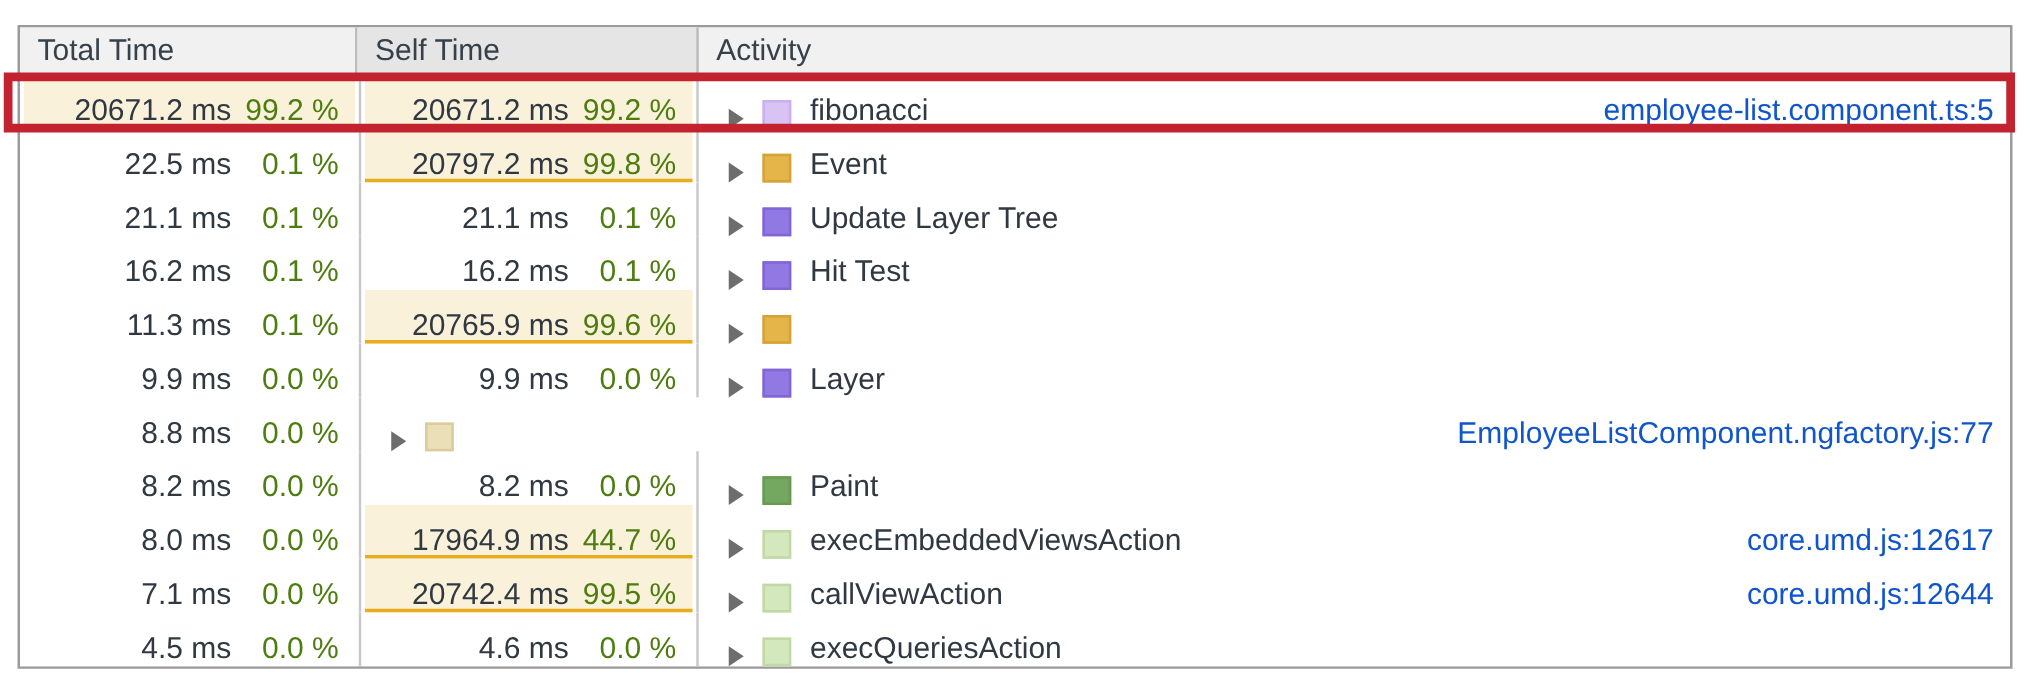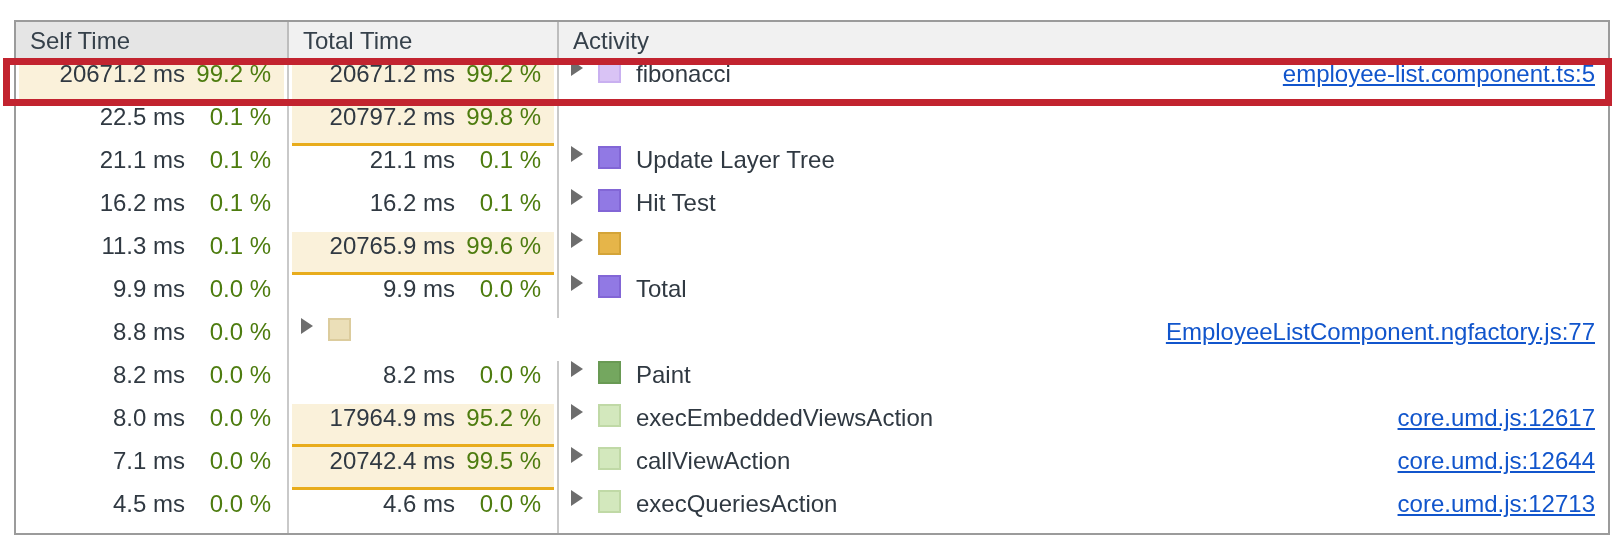--- a/index.html
+++ b/index.html
@@ -15,63 +15,63 @@
   
   .header-row{display:flex;height:38px;background:#f1f1f1;}
   .hcell{display:flex;align-items:center;padding-left:14px;
     font-size:24px;color:#36414b;}
   .hcell.self{width:273px;background:#e5e5e5;border-right:2px solid #bdbdbd;}
   .hcell.total{width:270px;border-right:2px solid #bdbdbd;}
   .hcell.activity{flex:1;text-align:center;}
 
   
   .row{display:flex;height:43px;position:relative;background:#fff;}
-  .cell{display:flex;align-items:flex-start;position:relative;
+  .cell{display:flex;align-items:flex-end;position:relative;
     font-size:24px;color:#303942;}
   .cell.self{width:273px;justify-content:flex-end;padding-right:16px;
     border-right:2px solid #c9c9c9;}
   .cell.total{width:270px;justify-content:flex-end;padding-right:16px;
     border-right:2px solid #c9c9c9;}
-  .cell.activity{flex:1;padding-left:12px;padding-right:13px;}
+  .cell.activity{flex:1;padding-left:24px;padding-right:13px;}
 
   .time{text-align:right;position:relative;z-index:1;white-space:nowrap;}
   .pct{width:86px;text-align:right;color:#4d7c0f;position:relative;z-index:1;
     white-space:nowrap;}
 
   
   .cell.hl::before{content:'';position:absolute;left:3px;right:3px;top:0;bottom:0;
     background:var(--hl-bg,#faf1da);
     border-bottom:3px solid var(--hl-border,#e8ac1c);z-index:0;}
 
   
   .tri{width:0;height:0;border-left:12px solid #6d6d6d;
     border-top:8px solid transparent;border-bottom:8px solid transparent;
     margin-right:15px;flex:none;position:relative;z-index:1;cursor:pointer;}
   .swatch{width:23px;height:23px;flex:none;margin-right:15px;
     border:2px solid rgba(0,0,0,0.12);position:relative;z-index:1;}
   .swatch.dotted{background-image:radial-gradient(circle,rgba(255,255,255,0.55) 1.2px,transparent 1.8px);
     background-size:7px 7px;}
   .act-label{white-space:nowrap;position:relative;z-index:1;}
-  .src-link{margin-left:auto;color:var(--link,#1155cc);text-decoration:underline;
+  .src-link{margin-left:auto;color:var(--link,#1155cc);
     white-space:nowrap;position:relative;z-index:1;cursor:pointer;}
 
   
   .annotation{position:absolute;left:-13px;right:-4px;top:-2px;bottom:-3px;
     border:7px solid var(--red,#c2232f);pointer-events:none;z-index:4;}
 </style>
 </head>
 <body>
 
 <div class="perf-table">
   <div class="header-row">
+    <div class="hcell total">
+      <span>Total Time</span>
+    </div>
     <div class="hcell self">
       <span>Self Time</span>
-    </div>
-    <div class="hcell total">
-      <span>Total Time</span>
     </div>
     <div class="hcell activity">
       <span>Activity</span>
     </div>
   </div>
   <div id="table-body">
       <div class="row">
     <div class="cell self hl">
       <span class="time">20671.2 ms</span>
       <span class="pct">99.2 %</span>
@@ -90,20 +90,26 @@
       </div>
       <div class="row">
     <div class="cell self">
       <span class="time">22.5 ms</span>
       <span class="pct">0.1 %</span>
     </div>
     <div class="cell total hl">
       <span class="time">20797.2 ms</span>
       <span class="pct">99.8 %</span>
     </div>
+    <div class="cell activity">
+      <span class="tri"></span>
+      <span class="swatch dotted" style="background: rgb(230, 181, 73); border-color: rgb(212, 164, 56);"></span>
+      <span class="act-label">Event</span>
+
+    </div>
   </div>
       <div class="row">
     <div class="cell self">
       <span class="time">21.1 ms</span>
       <span class="pct">0.1 %</span>
     </div>
     <div class="cell total">
       <span class="time">21.1 ms</span>
       <span class="pct">0.1 %</span>
     </div>
@@ -150,21 +156,21 @@
       <span class="time">9.9 ms</span>
       <span class="pct">0.0 %</span>
     </div>
     <div class="cell total">
       <span class="time">9.9 ms</span>
       <span class="pct">0.0 %</span>
     </div>
     <div class="cell activity">
       <span class="tri"></span>
       <span class="swatch" style="background: rgb(145, 121, 228); border-color: rgb(130, 102, 214);"></span>
-      <span class="act-label">Total</span>
+      <span class="act-label">Layer</span>
 
     </div>
   </div>
       <div class="row">
     <div class="cell self">
       <span class="time">8.8 ms</span>
       <span class="pct">0.0 %</span>
     </div>
     <div class="cell activity">
       <span class="tri"></span>
@@ -188,21 +194,21 @@
 
     </div>
   </div>
       <div class="row">
     <div class="cell self">
       <span class="time">8.0 ms</span>
       <span class="pct">0.0 %</span>
     </div>
     <div class="cell total hl">
       <span class="time">17964.9 ms</span>
-      <span class="pct">95.2 %</span>
+      <span class="pct">44.7 %</span>
     </div>
     <div class="cell activity">
       <span class="tri"></span>
       <span class="swatch dotted" style="background: rgb(211, 232, 189); border-color: rgb(192, 217, 166);"></span>
       <span class="act-label">execEmbeddedViewsAction</span>
       <a class="src-link">core.umd.js:12617</a>
     </div>
   </div>
       <div class="row">
     <div class="cell self">
@@ -226,17 +232,16 @@
       <span class="pct">0.0 %</span>
     </div>
     <div class="cell total">
       <span class="time">4.6 ms</span>
       <span class="pct">0.0 %</span>
     </div>
     <div class="cell activity">
       <span class="tri"></span>
       <span class="swatch dotted" style="background: rgb(211, 232, 189); border-color: rgb(192, 217, 166);"></span>
       <span class="act-label">execQueriesAction</span>
-      <a class="src-link">core.umd.js:12713</a>
     </div>
   </div>
     </div>
 </div>
 
 </body></html>

